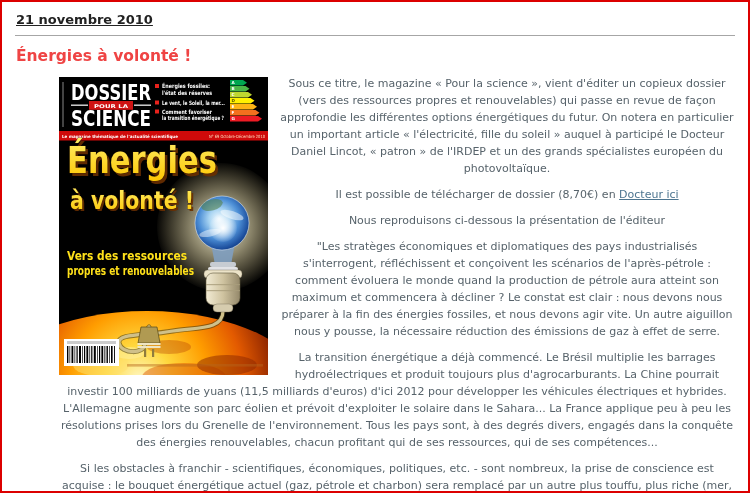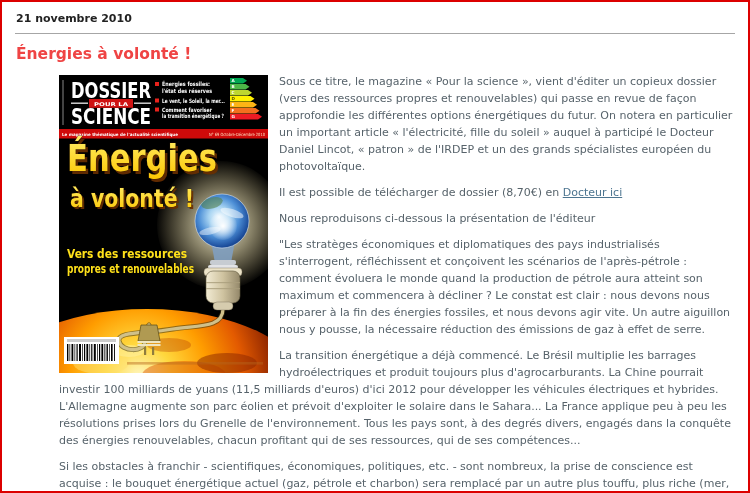--- a/index.html
+++ b/index.html
@@ -3,29 +3,29 @@
 <meta charset="utf-8">
 <style>
   html,body{margin:0;padding:0;background:#fff;}
   .page{
     position:relative;width:750px;height:493px;box-sizing:border-box;
     border:2px solid #dc0000;background:#fff;overflow:hidden;
     font-family:"DejaVu Sans","Liberation Sans",sans-serif;
     padding:6px 13px 0 13px;
   }
   .date{
-    font-size:11px;font-weight:bold;color:#222;
-    padding:4px 1px 8px 1px;border-bottom:1px solid #a6a6a6;
+    font-size:13px;font-weight:bold;color:#222;
+    padding:4px 1px 8px 1px;border-bottom:1px solid #a6a6a6;text-decoration:underline;
   }
   .title{
     font-size:15.5px;font-weight:bold;color:#ef4444;
     margin:11px 0 10px 1px;
   }
   .content{font-size:11px;line-height:17px;color:#57636b;padding-left:44px;}
-  .content p{margin:0 0 9px 0;}
+  .content p{margin:0 0 9px 0;text-align:center;}
   .cover{
     float:left;width:209px;height:298px;
     margin:2px 11px 6px 0;background:#000;
   }
   .cover svg{display:block;}
   a.dl-link{color:#4d7590;text-decoration:underline;cursor:pointer;}
 </style>
 </head>
 <body>
 

